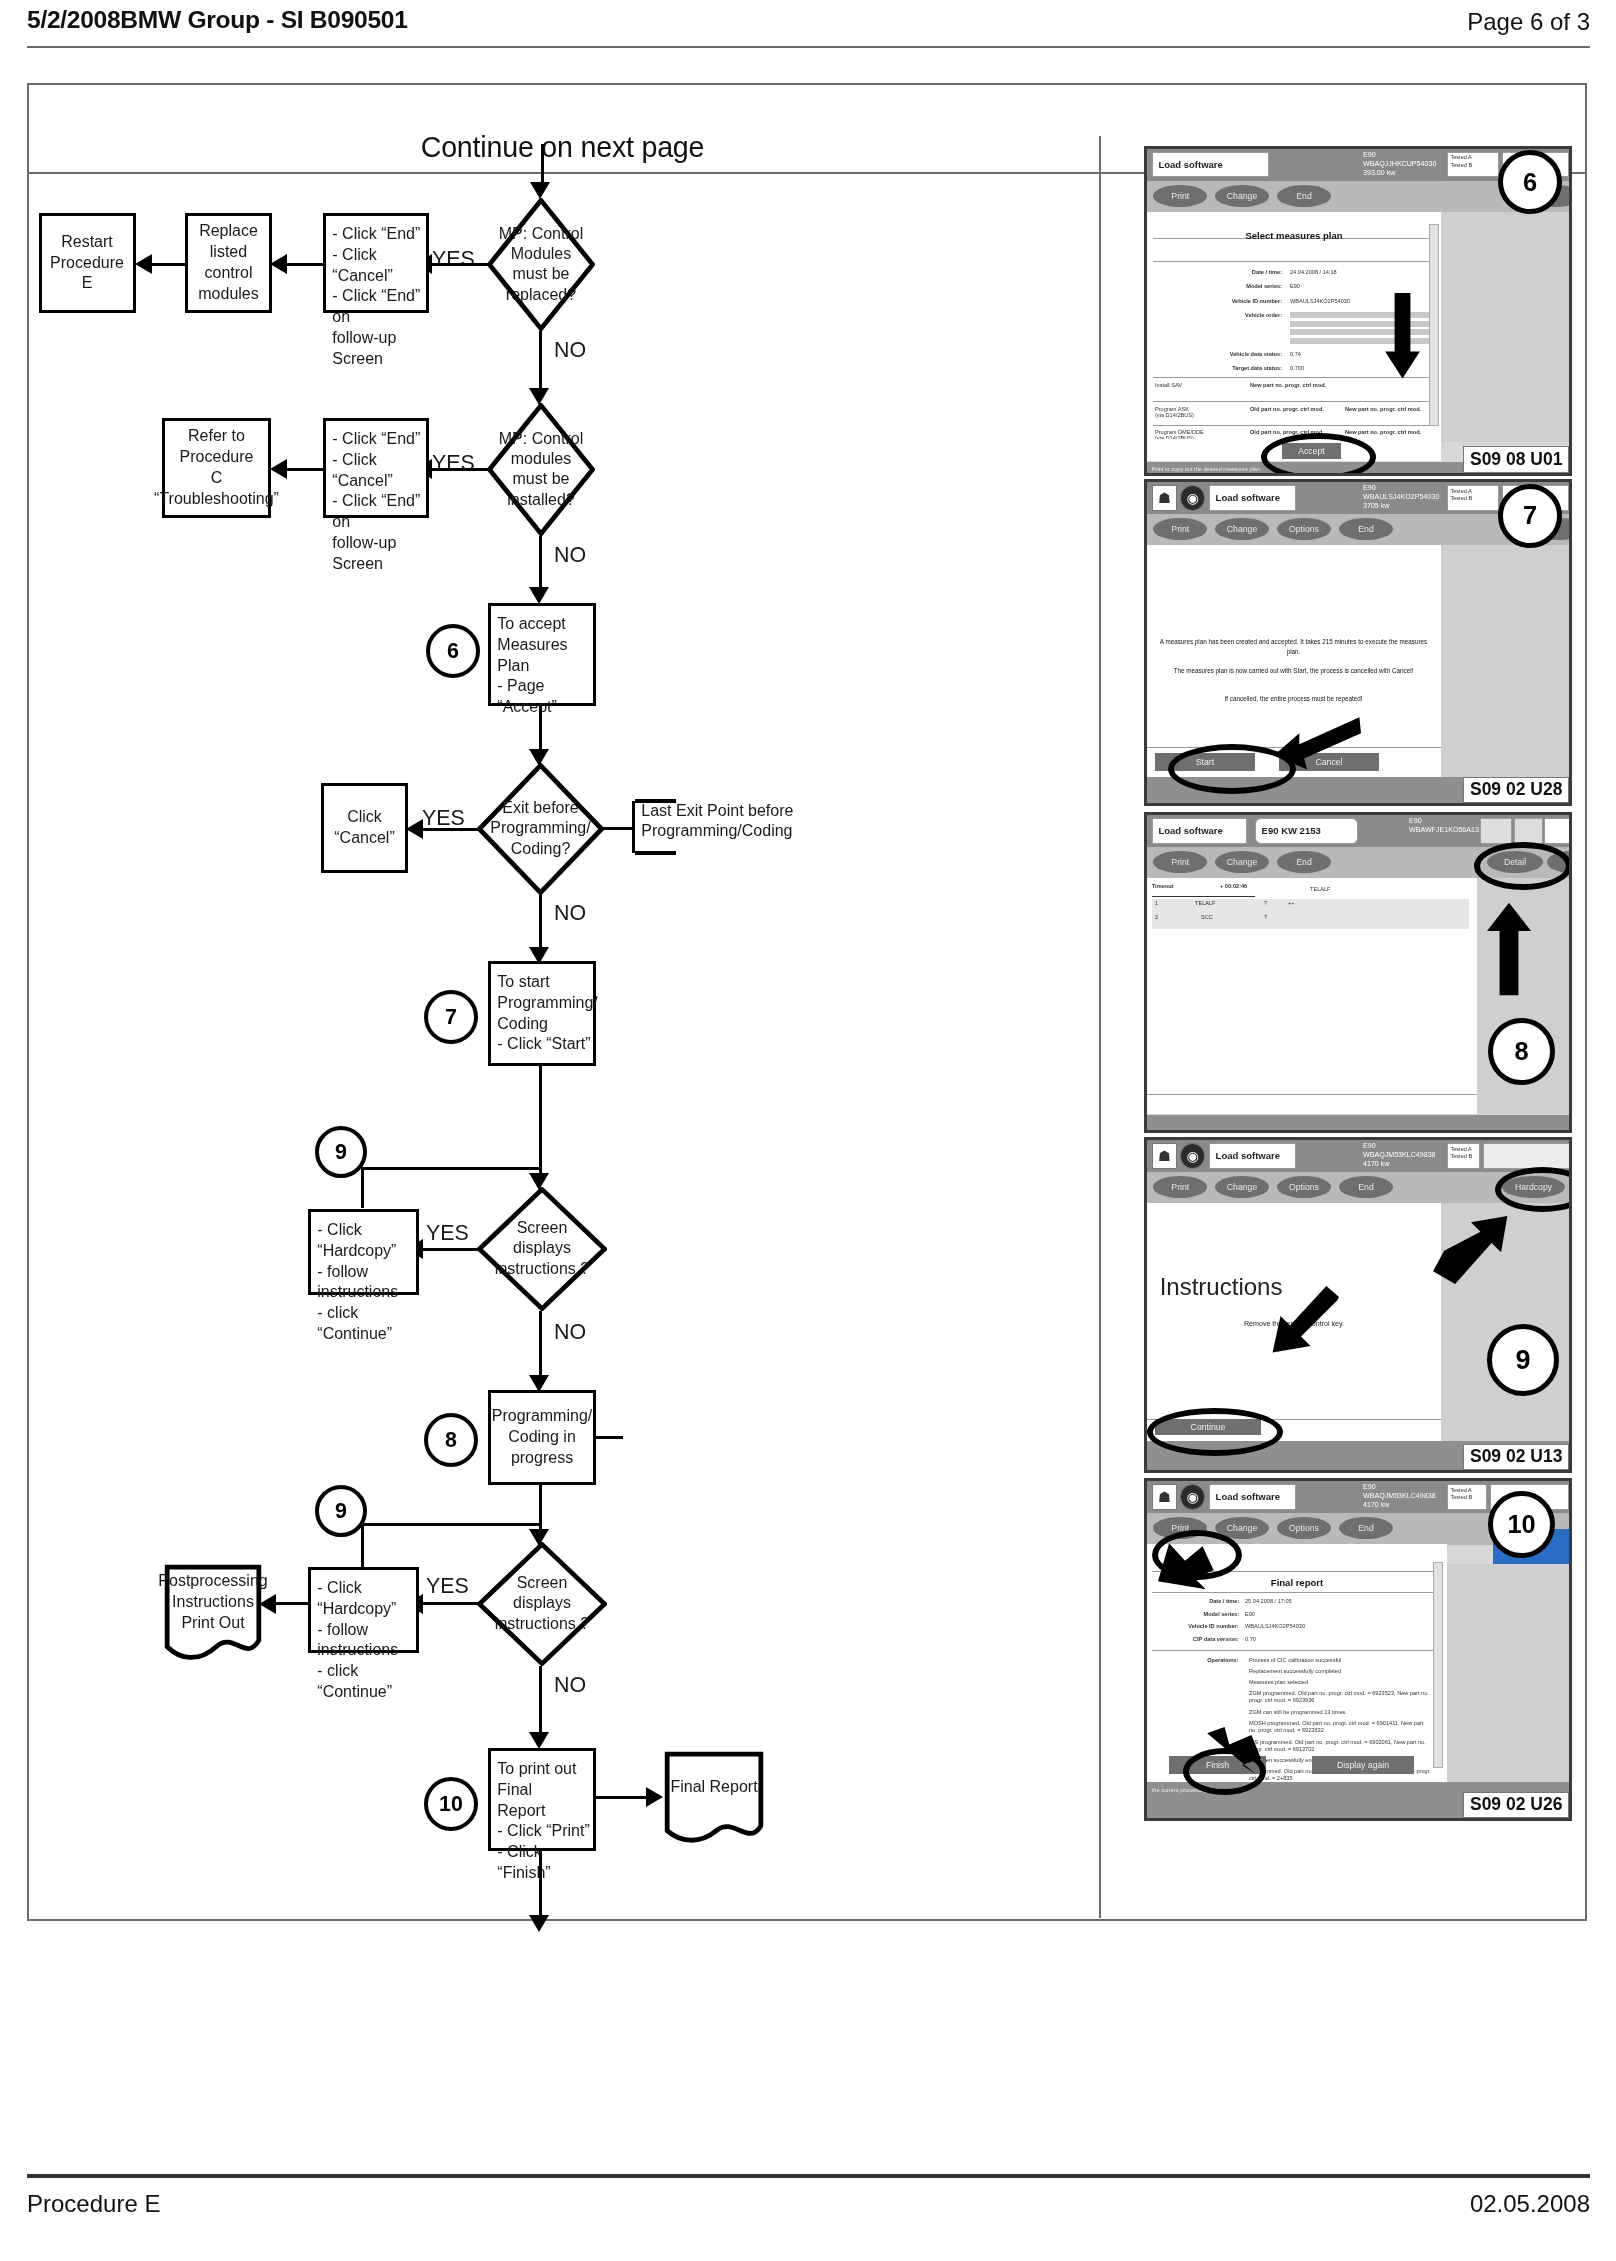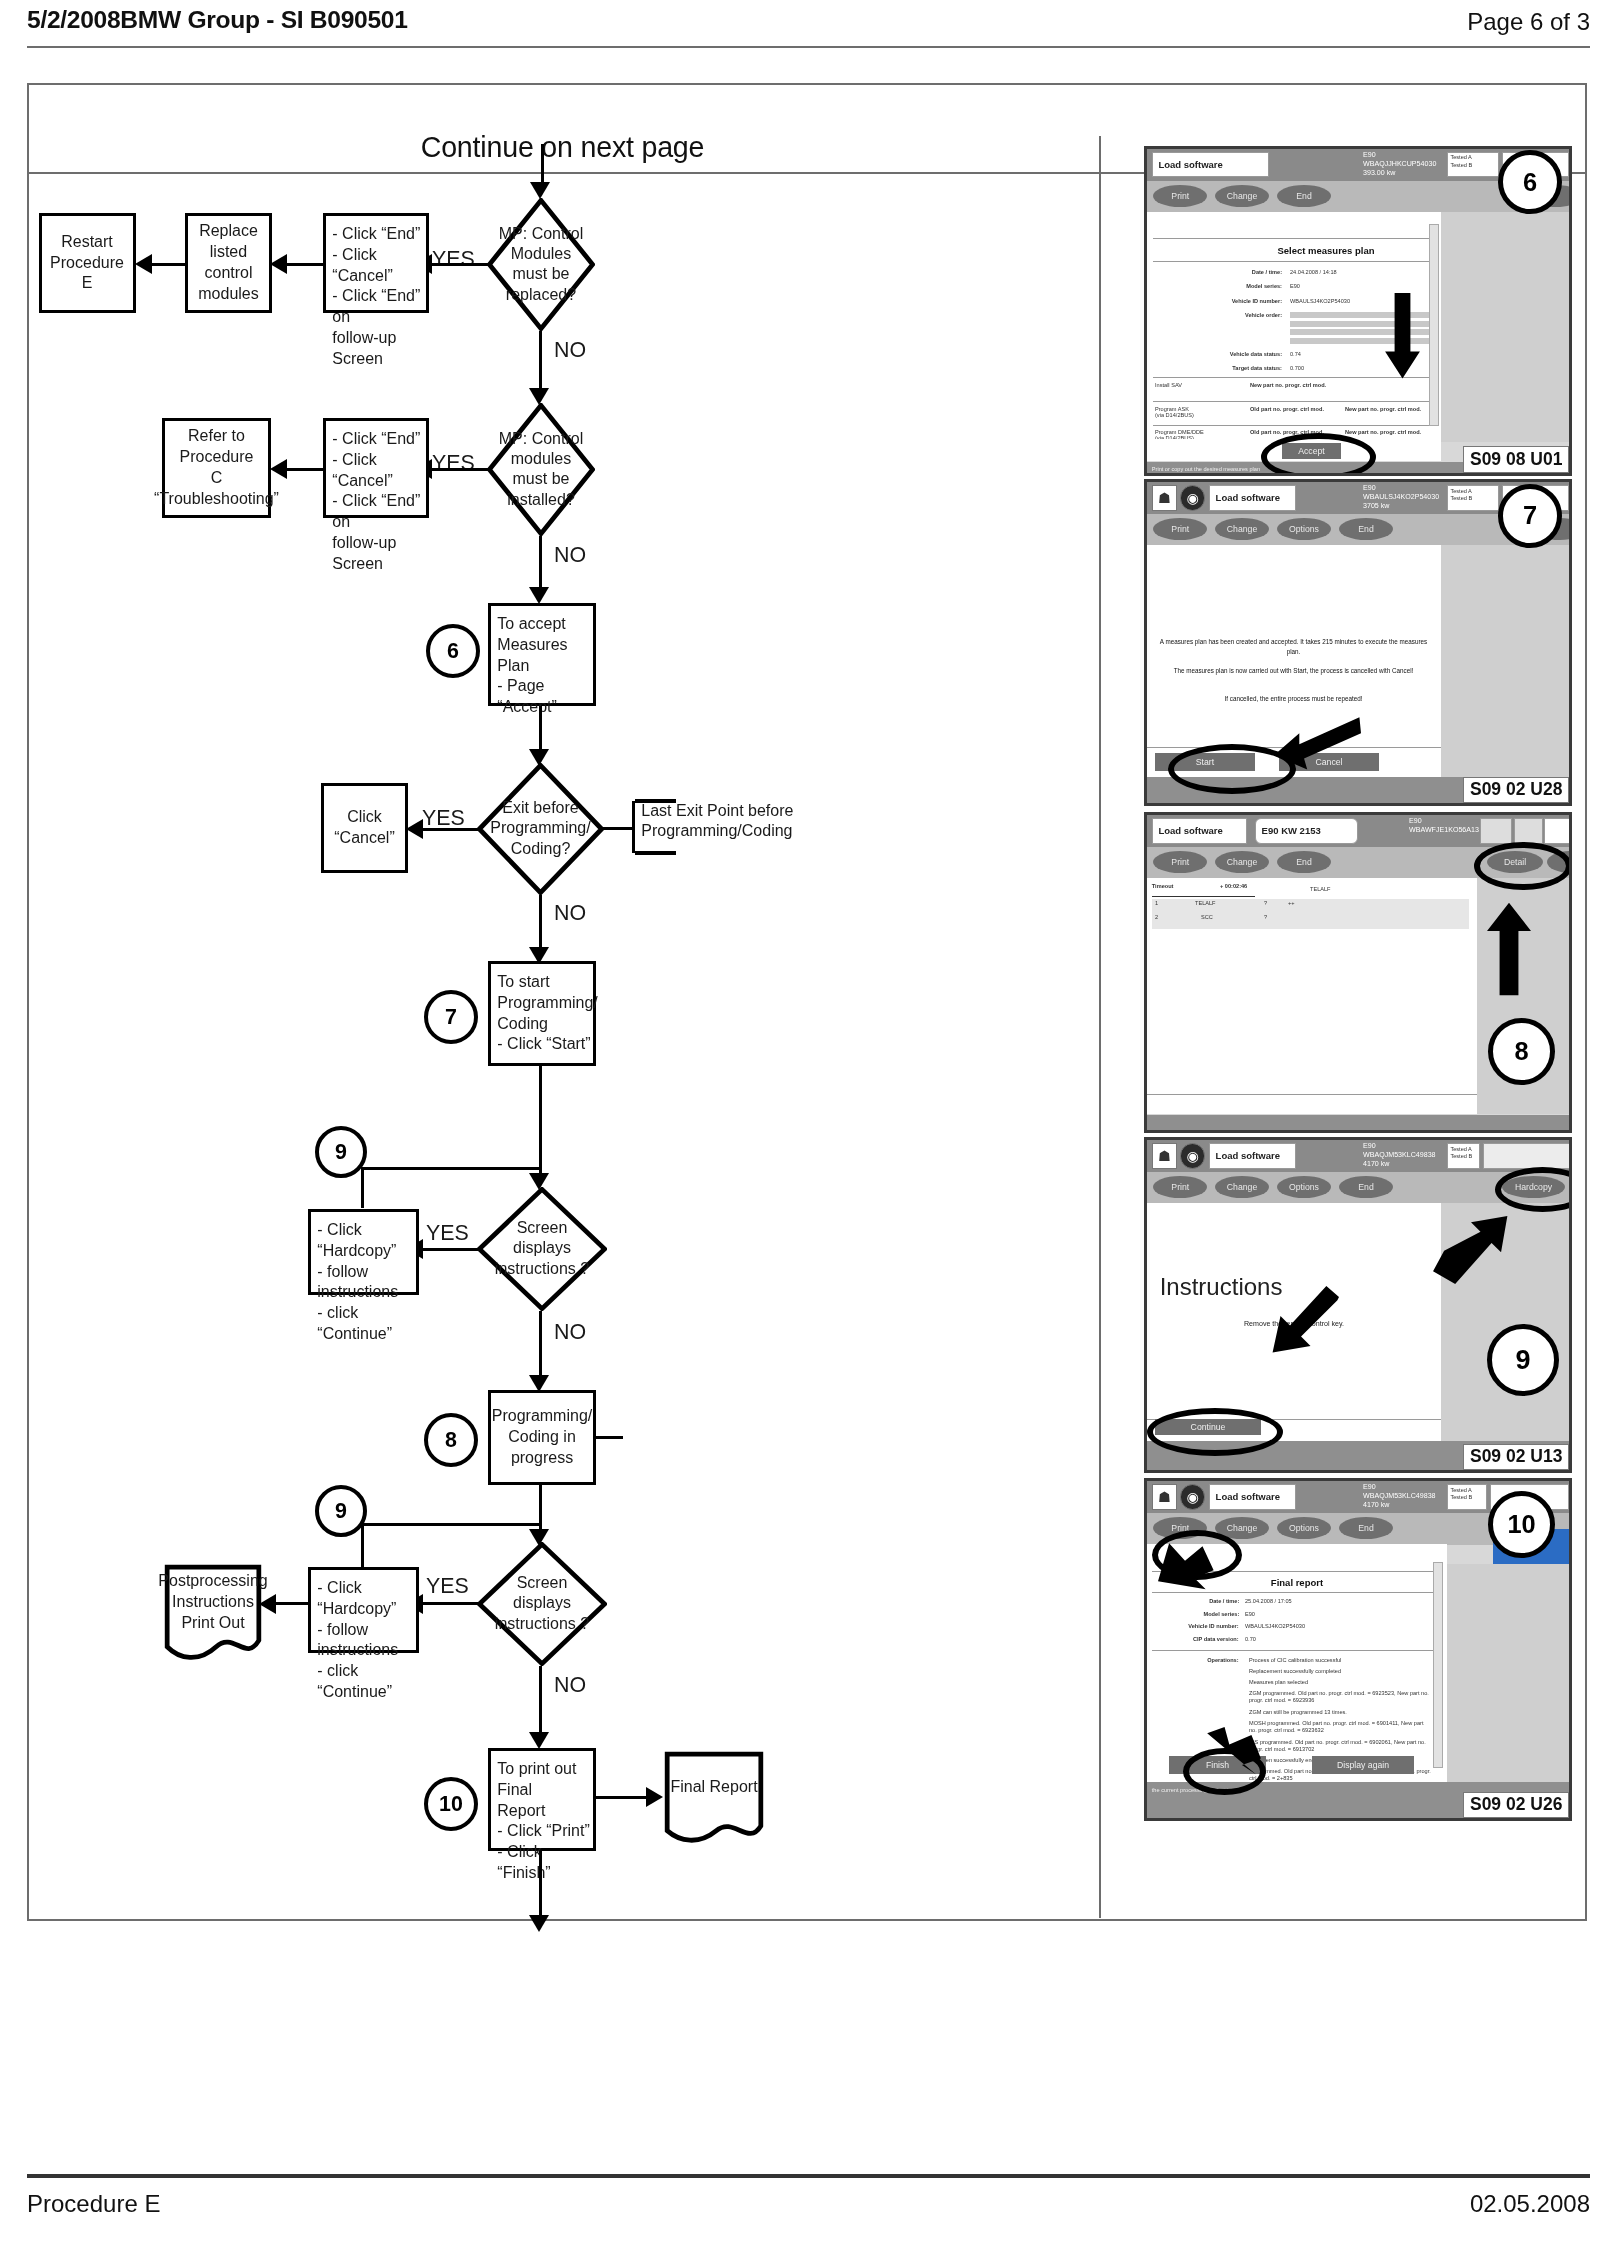--- a/index.html
+++ b/index.html
@@ -327,21 +327,21 @@
         <div class="sw-statbox" style="left:355px;width:67px;"></div>
       </div>
       <div class="sw-toolbar" style="top:32px;">
         <div class="sw-btn" style="left:6.3px;top:4px;width:54px;height:22px;">Print</div>
         <div class="sw-btn" style="left:68px;top:4px;width:54px;height:22px;">Change</div>
         <div class="sw-btn" style="left:130px;top:4px;width:54px;height:22px;">End</div>
         <div class="sw-btn" style="left:381px;top:4px;width:54px;height:22px;"></div>
       </div>
       <div class="sw-body" style="top:63px;width:294px;height:230px;">
         <div class="sw-ruleline" style="left:6.3px;top:26px;width:279px;"></div>
-        <div class="sw-texthead" style="left:0;top:33px;width:294px;padding-left:32px;">Select measures plan</div>
+        <div class="sw-texthead" style="left:0;top:18px;width:294px;">Select measures plan</div>
         <div class="sw-ruleline" style="left:6.3px;top:49px;width:279px;"></div>
         <div class="sw-row" style="left:32px;top:57px;width:103px;text-align:right;font-weight:bold;">Date / time:</div>
         <div class="sw-row" style="left:143px;top:57px;">24.04.2008 / 14:18</div>
         <div class="sw-row" style="left:32px;top:71px;width:103px;text-align:right;font-weight:bold;">Model series:</div>
         <div class="sw-row" style="left:143px;top:71px;">E90</div>
         <div class="sw-row" style="left:16px;top:86px;width:119px;text-align:right;font-weight:bold;">Vehicle ID number:</div>
         <div class="sw-row" style="left:143px;top:86px;">WBAULSJ4KO2P54030</div>
         <div class="sw-row" style="left:32px;top:100px;width:103px;text-align:right;font-weight:bold;">Vehicle order:</div>
         <div class="sw-blur" style="left:143px;top:100px;width:141px;height:6.3px;"></div>
         <div class="sw-blur" style="left:143px;top:109px;width:141px;height:6.3px;"></div>

